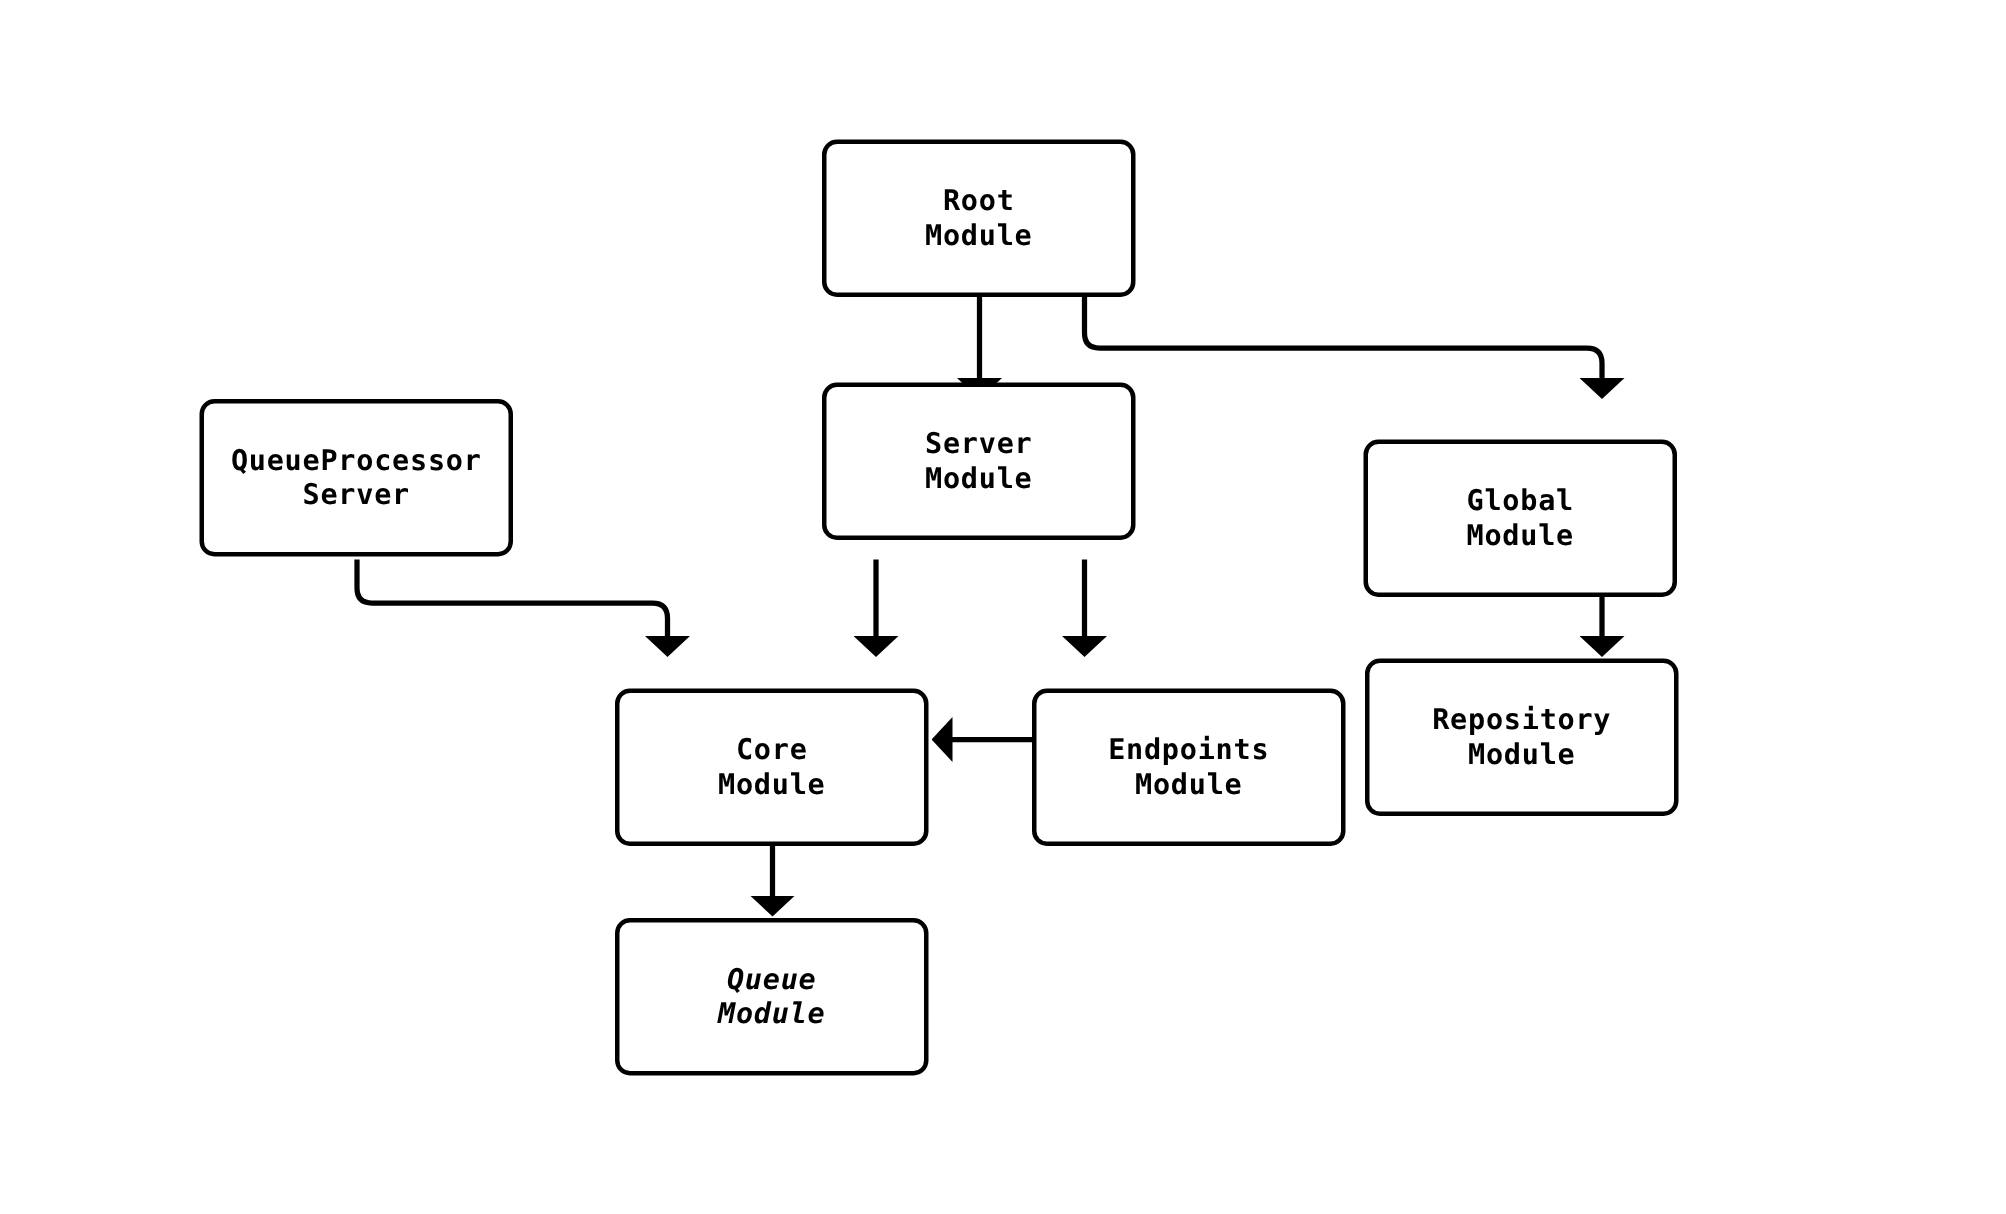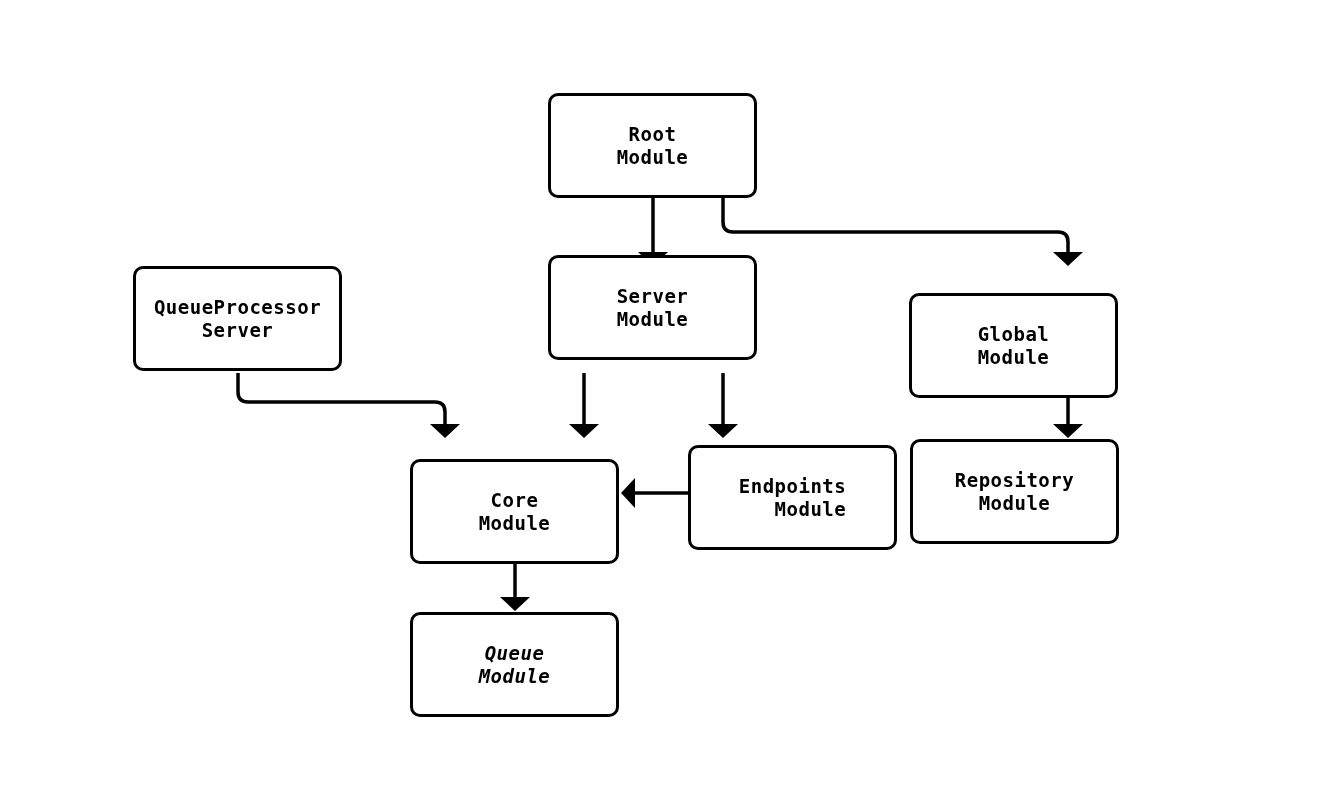--- a/index.html
+++ b/index.html
@@ -46,21 +46,21 @@
     line-height: 23px;
     color: #000000;
     white-space: pre-line;
     letter-spacing: 0.5px;
   }
   #node-root        { left: 548px; top: 93px;  }
   #node-queueproc   { left: 133px; top: 266px; }
   #node-server      { left: 548px; top: 255px; }
   #node-global      { left: 909px; top: 267px; margin-top: 26px; }
   #node-core        { left: 410px; top: 459px; }
-  #node-endpoints   { left: 688px; top: 445px; text-align: right; }
+  #node-endpoints   { left: 688px; top: 459px; }
   #node-repository  { left: 910px; top: 439px; }
   #node-queue       { left: 410px; top: 612px; font-style: italic; }
 </style>
 </head>
 <body>
 
 <div class="canvas">
 
   <svg class="edges-layer" width="1337" height="809" viewBox="0 0 1337 809" xmlns="http://www.w3.org/2000/svg">
     <defs>

